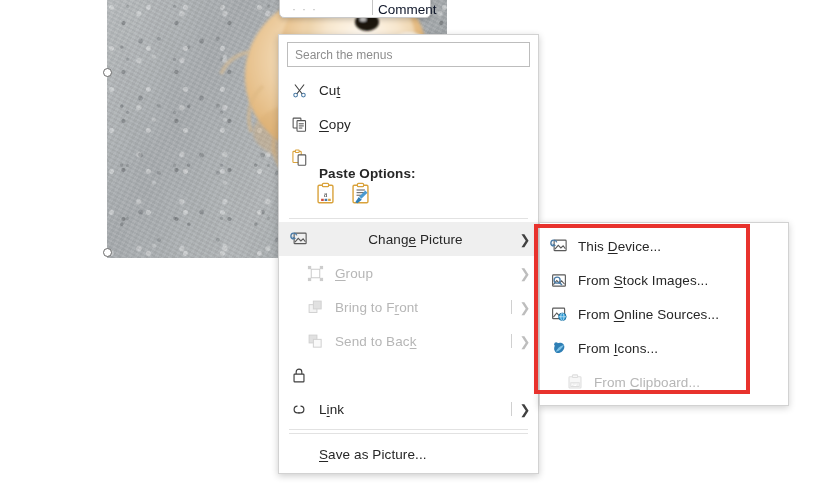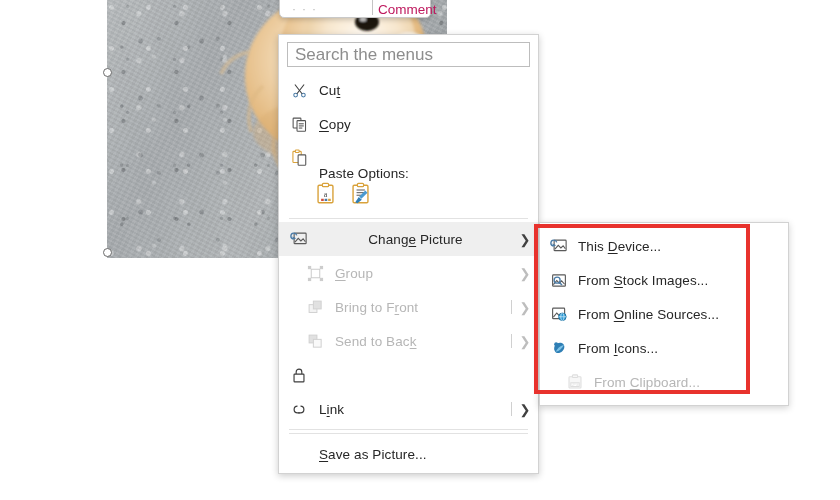--- a/index.html
+++ b/index.html
@@ -88,21 +88,21 @@
     z-index: 12;
   }
   #comment-bar .sep {
     position:absolute; left: 92px; bottom: 2px;
     width: 1px; height: 15px; background: #c4c4c4;
   }
   #comment-label {
     position: absolute;
     left: 98px; bottom: -1px;
     font-size: 13.5px;
-    color: #be185d;
+    color: #0f172a;
     line-height: 16px;
   }
   #comment-ghost {
     position:absolute; left: 12px; bottom: 1px;
     font-size: 12px; color: #b9b9b9; letter-spacing: 6px;
   }
 
   
   #context-menu {
     position: absolute;
@@ -116,21 +116,21 @@
     padding-bottom: 2px;
   }
   #search-wrap { padding: 7px 8px 6px 8px; }
   #search-box {
     width: 100%;
     height: 25px;
     box-sizing: border-box;
     border: 1px solid #bdbdbd;
     background: #fff;
     font-family: "Liberation Sans", sans-serif;
-    font-size: 17px;
+    font-size: 12px;
     color: #5b5b5b;
     padding: 8px 7px;
     outline: none;
   }
   #search-box::placeholder { color: #8d8d8d; }
 
   .mi {
     position: relative;
     display: flex;
     align-items: center;
@@ -143,21 +143,21 @@
   }
   .mi .ic {
     width: 40px;
     min-width: 40px;
     display: flex;
     align-items: center;
     justify-content: center;
   }
   .mi .lbl { flex: 1 1 auto; letter-spacing: .1px; }
   .mi .lbl u { text-decoration: underline; text-underline-offset: 1.5px; }
-  .mi.bold .lbl { font-weight: normal; margin-top: 31px; }
+  .mi.bold .lbl { font-weight: bold; margin-top: 31px; }
   .mi.disabled { color: #b6b6b6; padding-left: 16px; }
   .mi.disabled .ic svg { opacity: .45; filter: grayscale(1); }
   .mi.hl { background: #efefef; text-align: center; }
   .mi .chev {
     width: 26px; min-width: 26px;
     display:flex; align-items:center; justify-content:center;
     color: #404040; font-size: 13px;
   }
   .mi.disabled .chev { color: #bdbdbd; }
   .mi .vbar {

